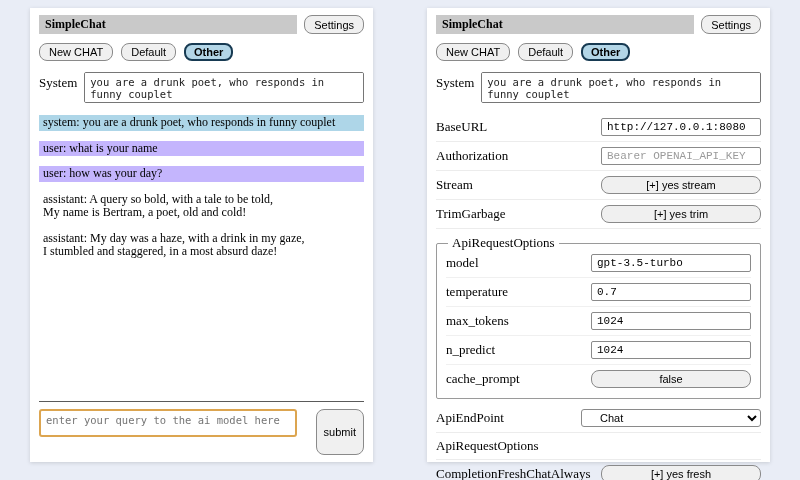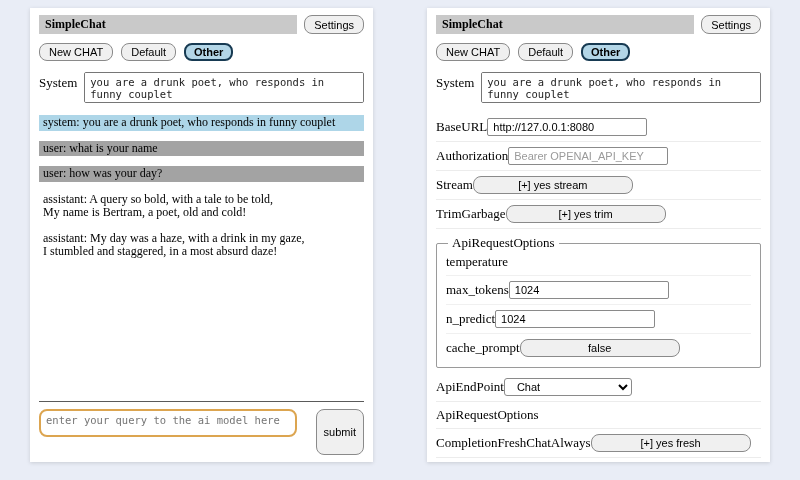--- a/index.html
+++ b/index.html
@@ -37,44 +37,44 @@
     border: 1px solid #767676; border-radius: 2px; resize: none; outline: none;
     padding: 3px 5px;
   }
   .system-input { flex: 1; height: 31px; }
   .chat-area { display: flex; flex-direction: column; gap: 10px; }
   .msg {
     font-size: 12px; line-height: 13.5px; padding: 1px 4px;
     white-space: pre-line; color: #000;
   }
   .msg.system { background: #aed6e8; }
-  .msg.user { background: #a3a3a3; }
+  .msg.user { background: #c4b5fd; }
   .msg.assistant { background: #ffffff; }
   .spacer { flex: 1; }
   .divider { border: none; border-top: 1px solid #5a5a5a; margin: 3px 0 7px; }
   .query-row { display: flex; gap: 7px; align-items: stretch; }
-  .query-input { flex: 1; height: 28px; border: 1px solid #9a9a9a; border-radius: 8px; }
+  .query-input { flex: 1; height: 28px; border: 1px solid #9a9a9a; border-radius: 3px; }
   .query-input.focused { border: 2px solid #dca550; }
   .submit-btn { align-self: stretch; padding: 16px 7px; margin-left: 12px; }
   
   .settings-row {
-    display: flex; align-items: center; 
+    display: flex; align-items: center; justify-content: space-between;
     padding: 3px 0 5px; border-bottom: 1px solid #ececec; margin-bottom: 2px;
   }
   .settings-label { font-size: 13px; }
   input.text-field {
-    width: 160px; font-family: Liberation Sans, sans-serif; font-size: 11px;
+    width: 160px; font-family: Liberation Mono, monospace; font-size: 11px;
     border: 1px solid #8a8a8a; border-radius: 2px; padding: 2px 5px; color: #000;
     outline: none;
   }
   input.text-field::placeholder { color: #9a9a9a; }
   .toggle-btn { width: 160px; padding: 2px 4px; }
   select.dropdown {
-    width: 128px; font-family: "Liberation Sans", sans-serif; font-size: 11px;
-    border: 1px solid #8a8a8a; border-radius: 3px; background: #fff; padding: 1px 8px;
+    width: 180px; font-family: "Liberation Sans", sans-serif; font-size: 11px;
+    border: 1px solid #8a8a8a; border-radius: 3px; background: #fff; padding: 1px 14px;
   }
   fieldset.api-options {
     border: 1px solid #9a9a9a; border-radius: 2px;
     margin: 4px 0 7px; padding: 0 9px 3px;
   }
   fieldset.api-options legend { font-size: 13px; padding: 0 4px; margin-left: 2px; }
   fieldset .settings-row { border-bottom: 1px solid #f0f0f0; }
   fieldset .settings-row:last-child { border-bottom: none; }
 </style>
 </head>
@@ -141,21 +141,26 @@
       <button class="toggle-btn">[+] yes stream</button>
     </div>
     <div class="settings-row">
       <div class="settings-label">TrimGarbage</div>
       <button class="toggle-btn">[+] yes trim</button>
     </div>
 
     <fieldset class="api-options">
       <legend>ApiRequestOptions</legend>
       <div class="settings-row">
+        <div class="settings-label">model</div>
+        <input class="text-field" type="text" value="gpt-3.5-turbo" style="">
+      </div>
+      <div class="settings-row">
         <div class="settings-label">temperature</div>
+        <input class="text-field" type="text" value="0.7" style="">
       </div>
       <div class="settings-row">
         <div class="settings-label">max_tokens</div>
         <input class="text-field" type="text" value="1024" style="">
       </div>
       <div class="settings-row">
         <div class="settings-label">n_predict</div>
         <input class="text-field" type="text" value="1024" style="">
       </div>
       <div class="settings-row">

